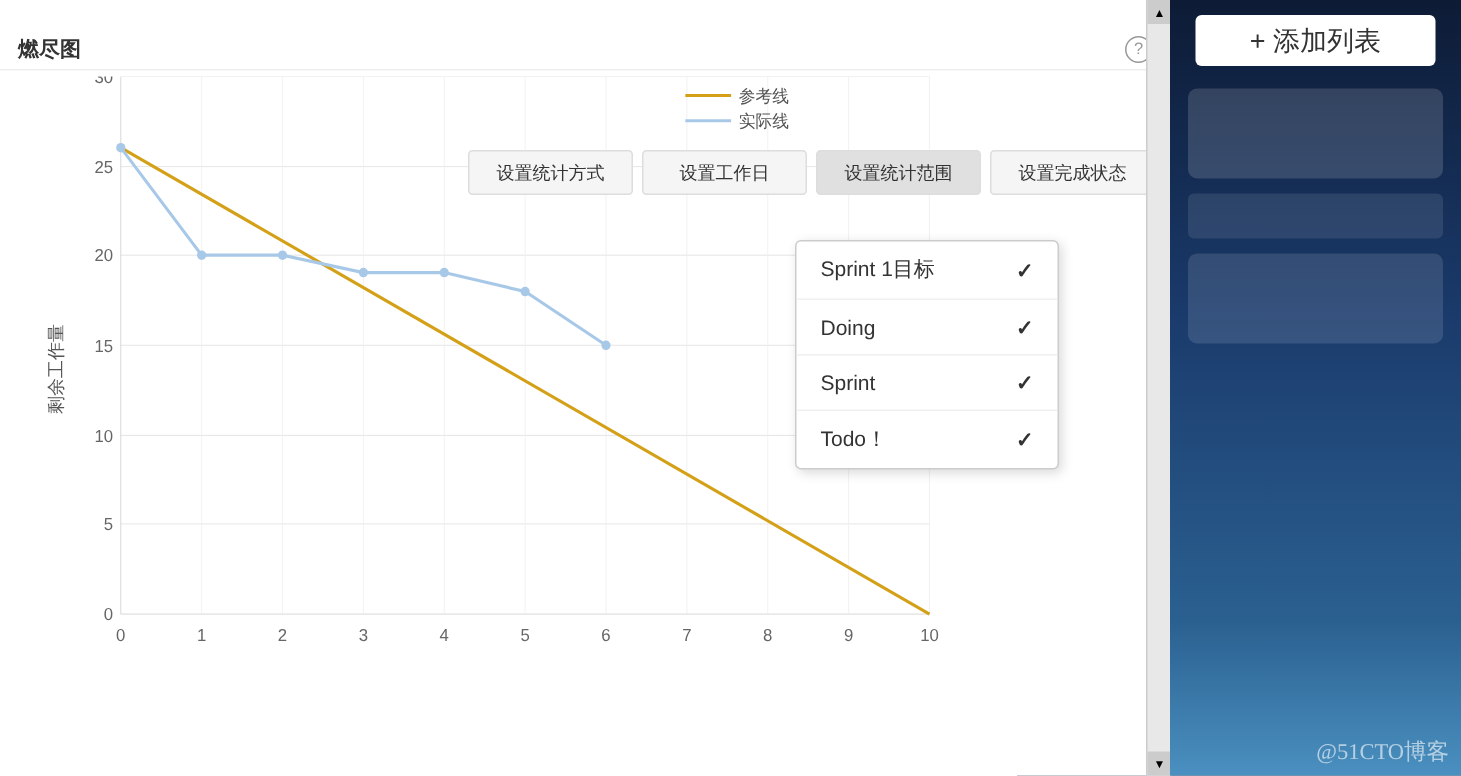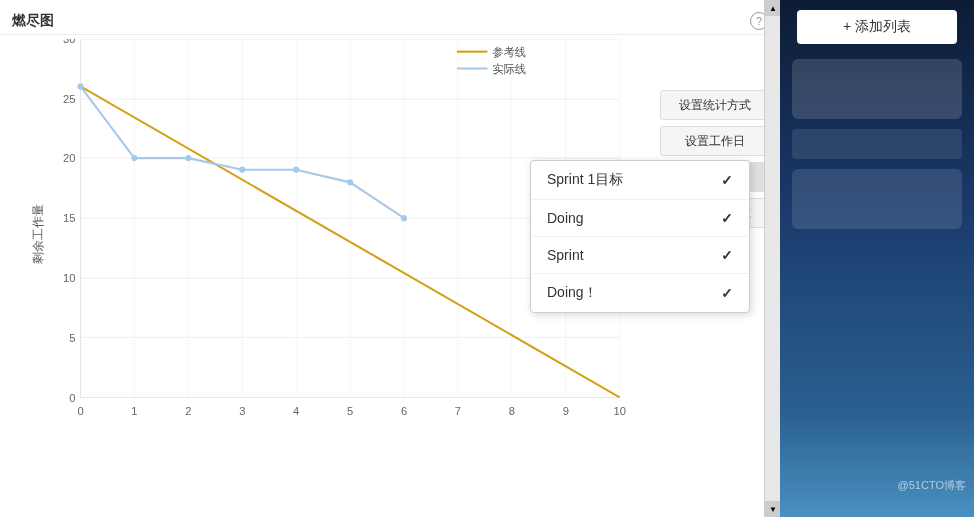--- a/index.html
+++ b/index.html
@@ -18,21 +18,21 @@
       width: 780px;
       height: 517px;
       background: #fff;
       position: relative;
       flex-shrink: 0;
     }
 
     .chart-header {
       display: flex;
       align-items: center;
-      padding: 12px 12px 4px 12px;
+      padding: 24px 12px 4px 12px;
       border-bottom: 1px solid #eee;
     }
 
     .chart-title {
       font-size: 14px;
       font-weight: bold;
       color: #333;
     }
 
     .chart-help {
@@ -93,43 +93,44 @@
     }
 
     .add-list-btn {
       margin: 10px auto;
       width: 160px;
       height: 34px;
       background: #fff;
       border: none;
       border-radius: 4px;
       color: #333;
-      font-size: 14px;
+      font-size: 18px;
       cursor: pointer;
       display: flex;
       align-items: center;
       justify-content: center;
       gap: 4px;
     }
 
     .watermark {
       position: absolute;
-      bottom: 24px;
+      bottom: 6px;
       right: 8px;
       color: rgba(255,255,255,0.6);
-      font-size: 11px;
+      font-size: 15px;
+      font-family: Liberation Serif, serif;
     }
 
     
     .chart-buttons {
       position: absolute;
-      top: 90px;
+      top: 100px;
       right: 10px;
       display: flex;
-      flex-direction: column;
+      flex-direction: row;
       gap: 6px;
     }
 
     .chart-btn {
       width: 110px;
       height: 30px;
       background: #f5f5f5;
       border: 1px solid #ddd;
       border-radius: 3px;
       color: #333;
@@ -143,21 +144,21 @@
     }
 
     
     .dropdown-panel {
       position: absolute;
       left: 530px;
       top: 160px;
       background: #fff;
       border: 1px solid #ccc;
       border-radius: 4px;
-      width: 220px;
+      width: 176px;
       box-shadow: 2px 2px 8px rgba(0,0,0,0.15);
       z-index: 200;
     }
 
     .dropdown-item {
       display: flex;
       align-items: center;
       padding: 10px 16px;
       border-bottom: 1px solid #f0f0f0;
       cursor: pointer;
@@ -275,21 +276,21 @@
     </div>
     <div class="dropdown-item">
       <span class="dropdown-item-label">Doing</span>
       <span class="dropdown-check">✓</span>
     </div>
     <div class="dropdown-item">
       <span class="dropdown-item-label">Sprint</span>
       <span class="dropdown-check">✓</span>
     </div>
     <div class="dropdown-item">
-      <span class="dropdown-item-label">Doing！</span>
+      <span class="dropdown-item-label">Todo！</span>
       <span class="dropdown-check">✓</span>
     </div>
   </div>
 
   <div style="position:absolute;right:0;top:0;width:16px;height:517px;background:#e8e8e8;border-left:1px solid #ccc;display:flex;flex-direction:column;justify-content:space-between;">
     <div style="width:16px;height:16px;background:#ccc;display:flex;align-items:center;justify-content:center;font-size:8px;cursor:pointer;">▲</div>
     <div style="width:16px;height:16px;background:#ccc;display:flex;align-items:center;justify-content:center;font-size:8px;cursor:pointer;">▼</div>
   </div>
 </div>
 

